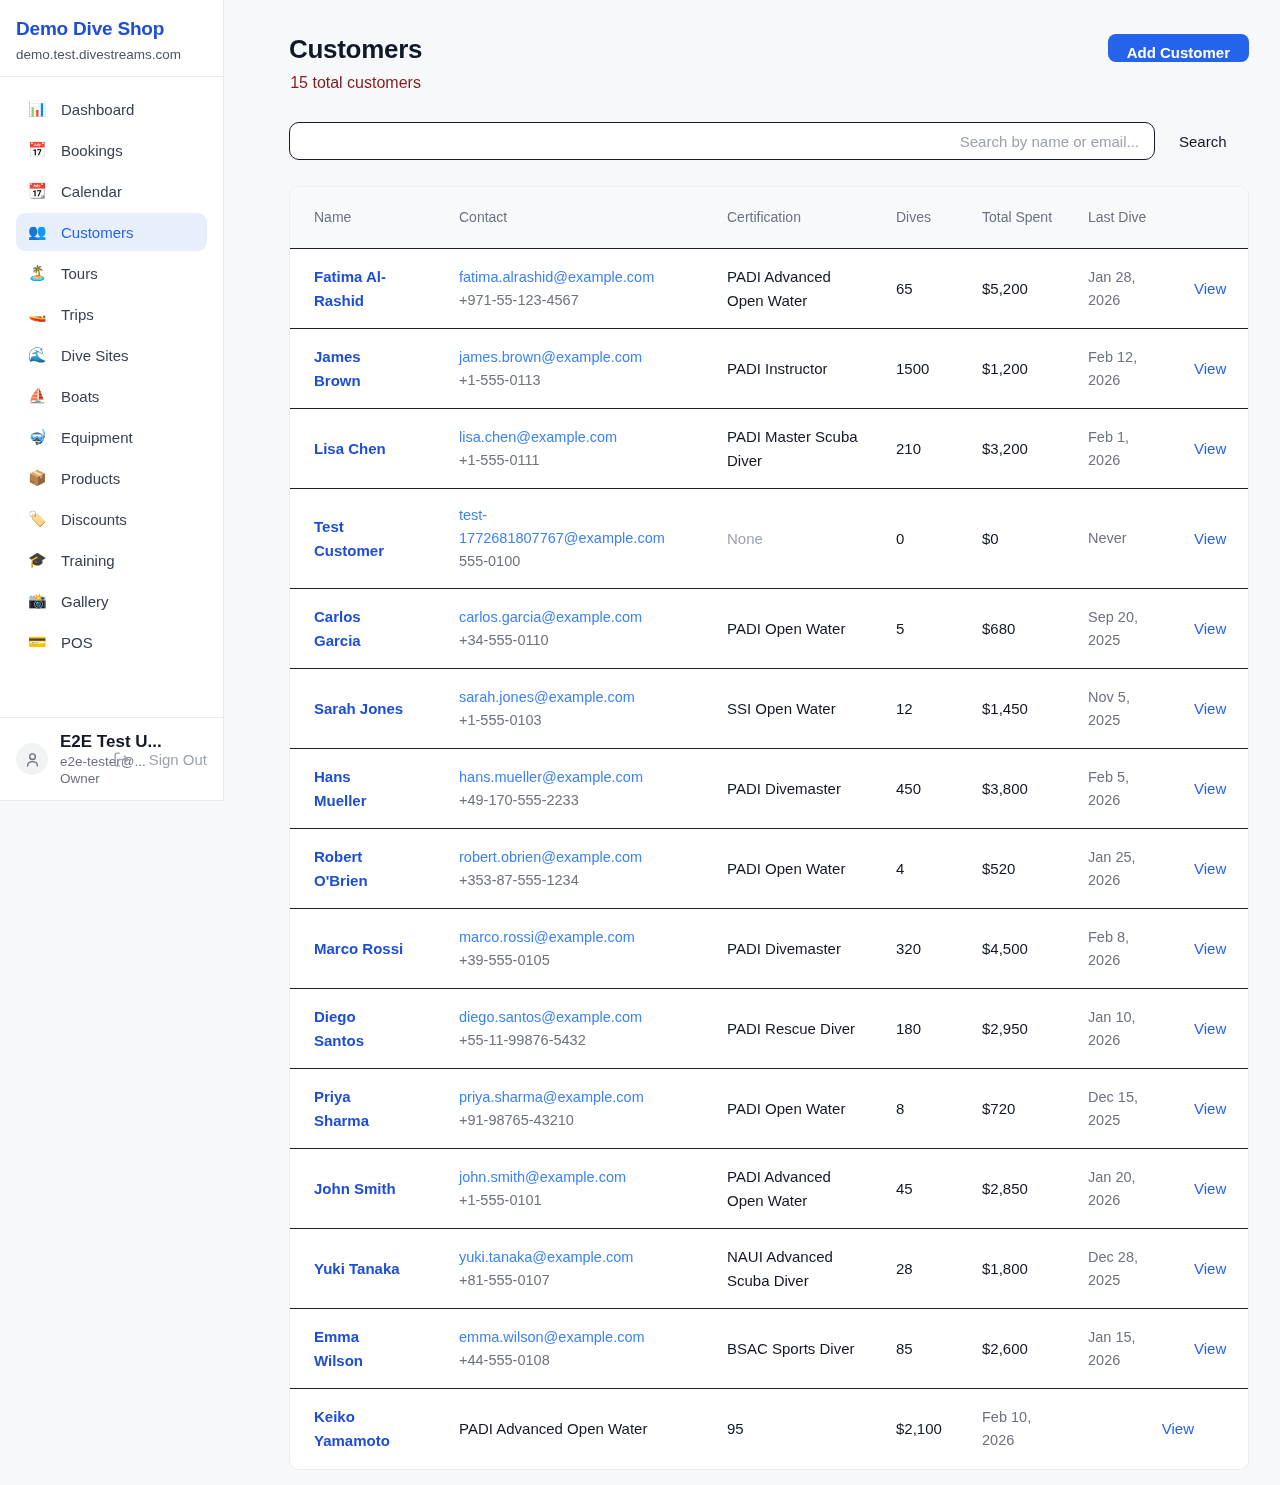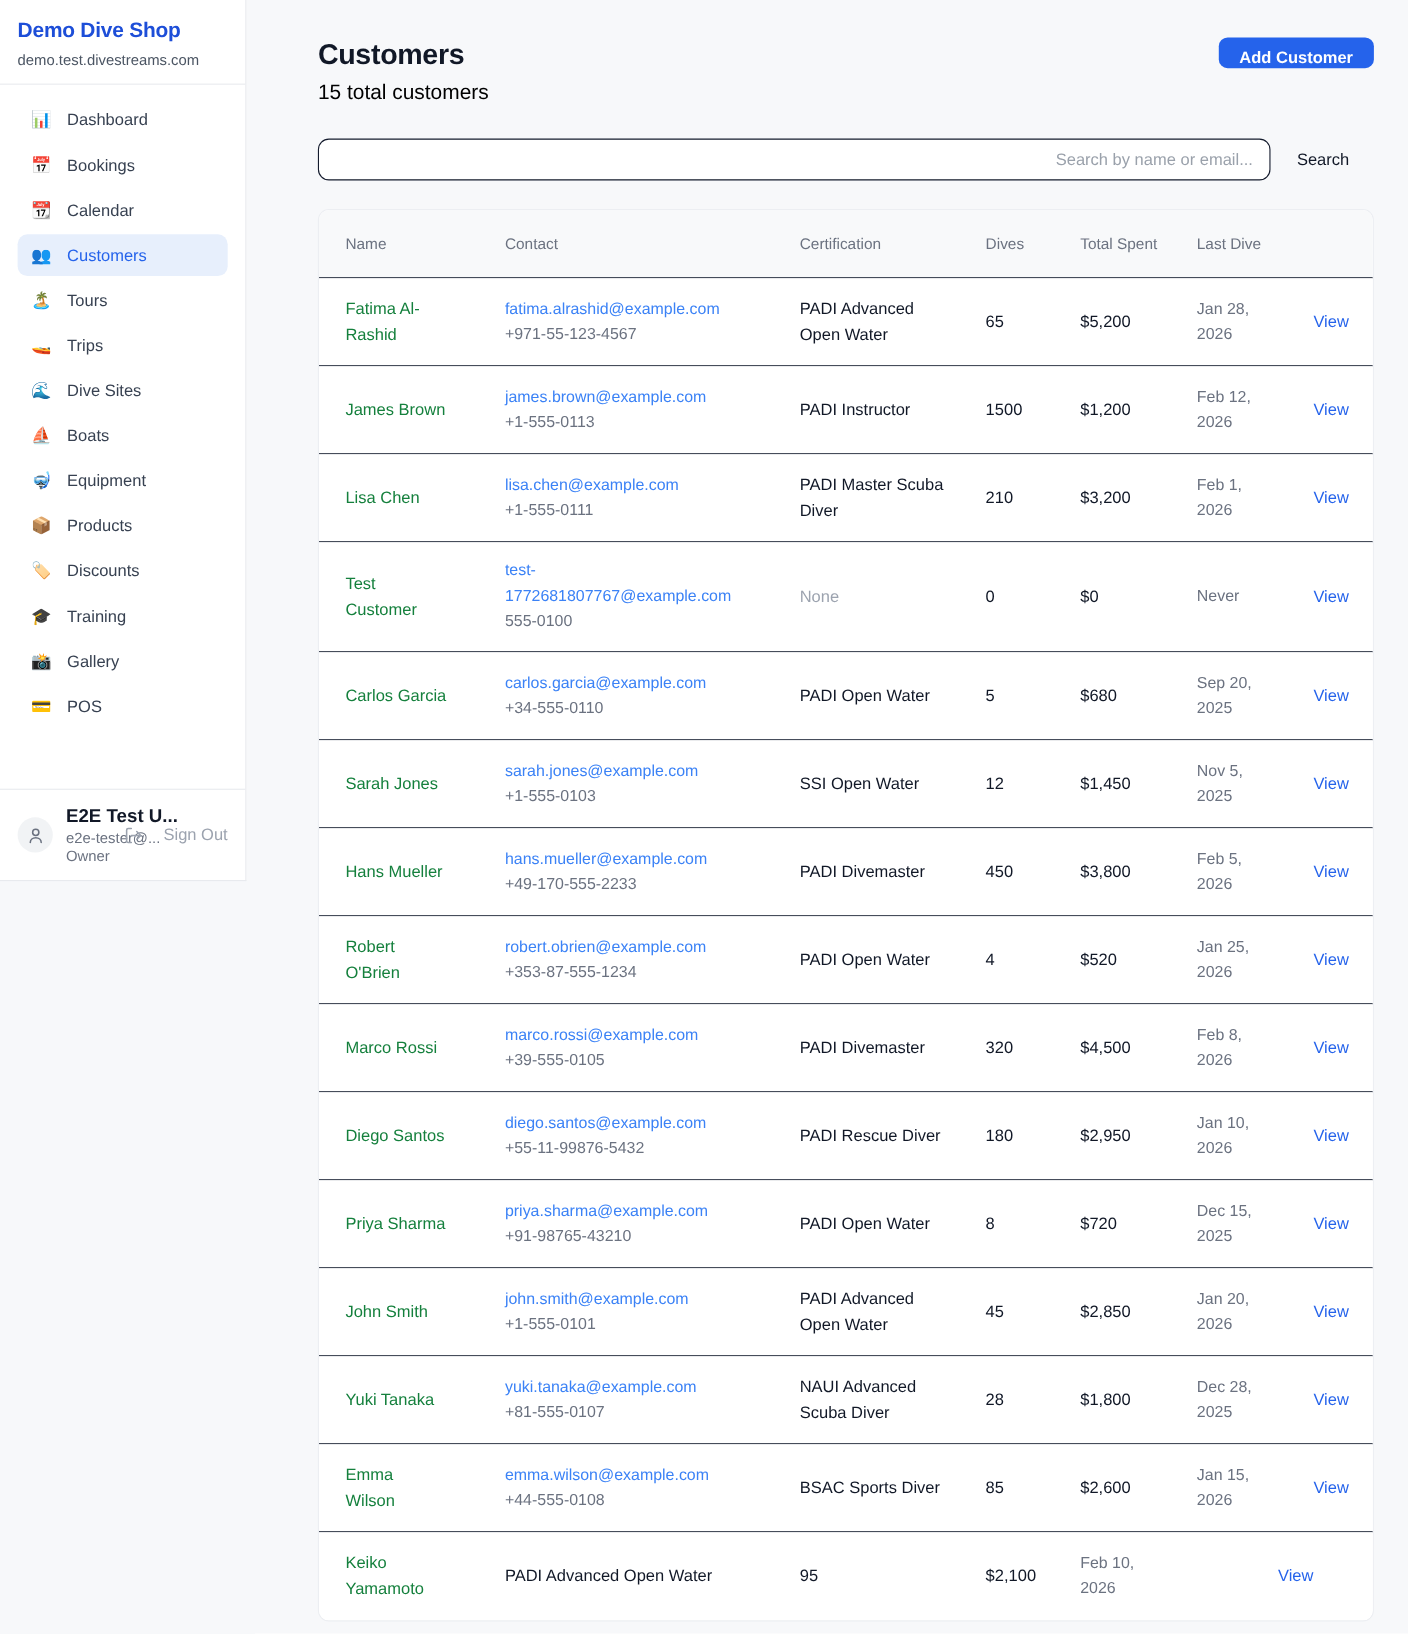--- a/index.html
+++ b/index.html
@@ -52,21 +52,21 @@
   .user-email, .user-role { font-size: 13.5px; color: #6b7280; margin-top: 2px; white-space: nowrap; }
   .sign-out {
     margin-left: auto; display: flex; align-items: center; gap: 19px;
     color: #9ca3af; font-size: 15px; cursor: pointer; white-space: nowrap;
   }
 
   
   .main { position: absolute; left: 256px; top: 0; width: 1024px; padding: 34px 31px 0 33px; }
   .main-header { display: flex; align-items: flex-start; justify-content: space-between; }
   .page-title { font-size: 26px; font-weight: bold; color: #111827; letter-spacing: -0.3px; }
-  .page-subtitle { font-size: 19px; color: #000000; margin-top: 9px; }
+  .page-subtitle { font-size: 16px; color: #7f1d1d; margin-top: 9px; text-align: center; }
   .btn-primary {
     background: #2563eb; color: #ffffff;
     font-size: 15px; font-weight: 600;
     border: none; border-radius: 8px;
     padding: 10px 19px; height: 28px;
     cursor: pointer;
     font-family: inherit;
   }
   .search-row { display: flex; align-items: center; margin-top: 30px; }
   .search-input {
@@ -105,21 +105,21 @@
   .th { padding: 10px 28px 10px 0; line-height: 21px; }
   .trow {
     border-bottom: 1px solid #1a2233;
     min-height: 80px;
     padding-top: 15px; padding-bottom: 15px;
     background: #fff;
   }
   .trow:last-child { border-bottom: none; }
   .cell { line-height: 24px; font-size: 15px; color: #111827; }
   .cell.name { padding-right: 53px; }
-  .name a { color: #15803d; font-weight: 400; text-decoration: none; cursor: pointer; }
+  .name a { color: #1d4ed8; font-weight: 700; text-decoration: none; cursor: pointer; }
   .cell.contact { padding-right: 50px; }
   .email { color: #3b82f6; font-size: 14.5px; line-height: 23px; word-break: break-word; }
   .phone { color: #6b7280; font-size: 14.5px; line-height: 23px; }
   .cell.cert { padding-right: 28px; }
   .cert.muted, .cert .muted { color: #9ca3af; }
   .cell.lastdive { color: #6b7280; font-size: 14.5px; padding-right: 45px; line-height: 23px; }
   .cell.view { text-align: right; }
   .view-link { color: #2563eb; font-size: 15px; text-decoration: none; cursor: pointer; }
 </style>
 </head>

